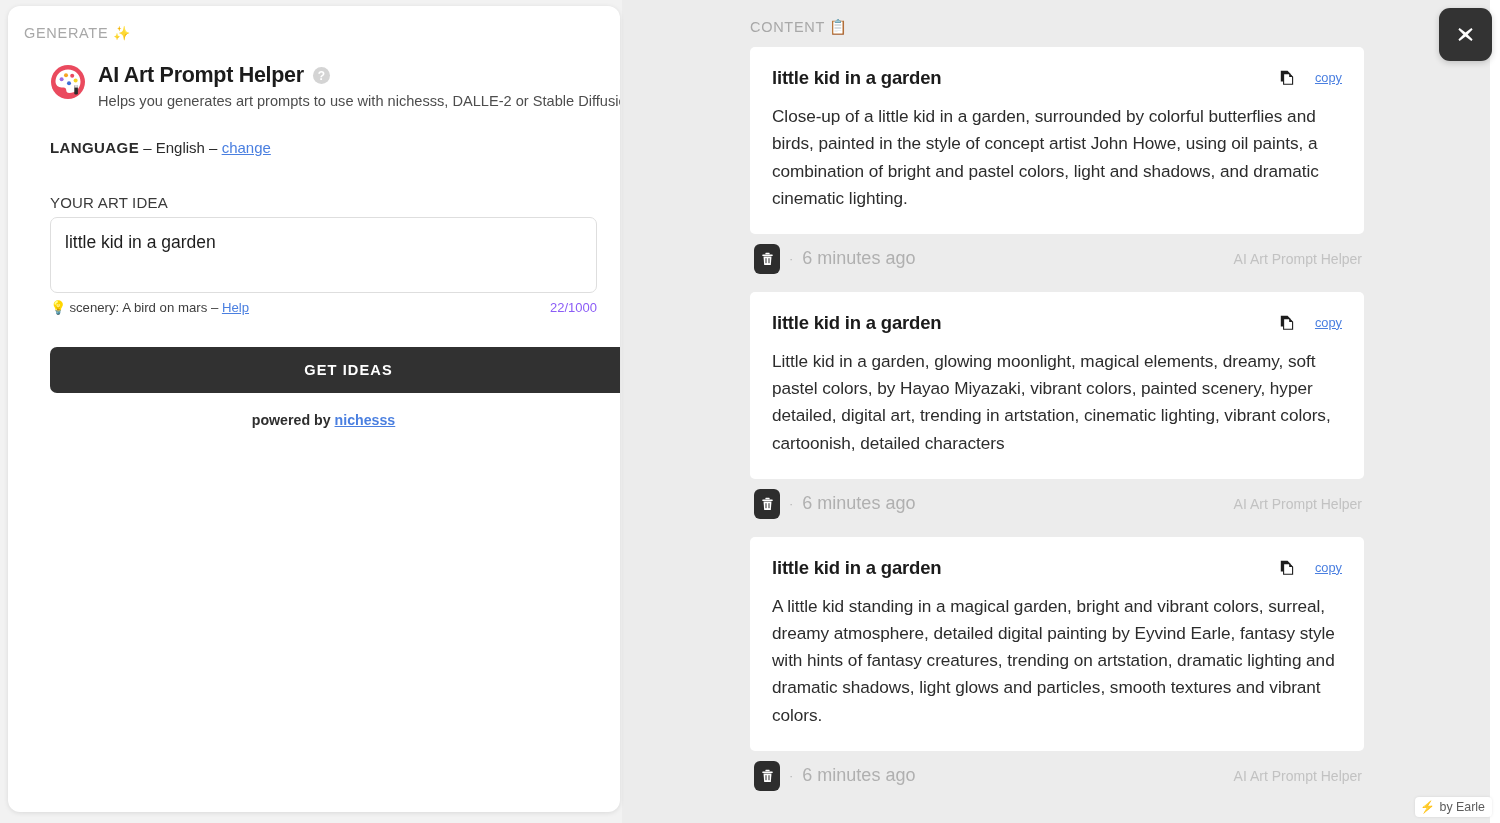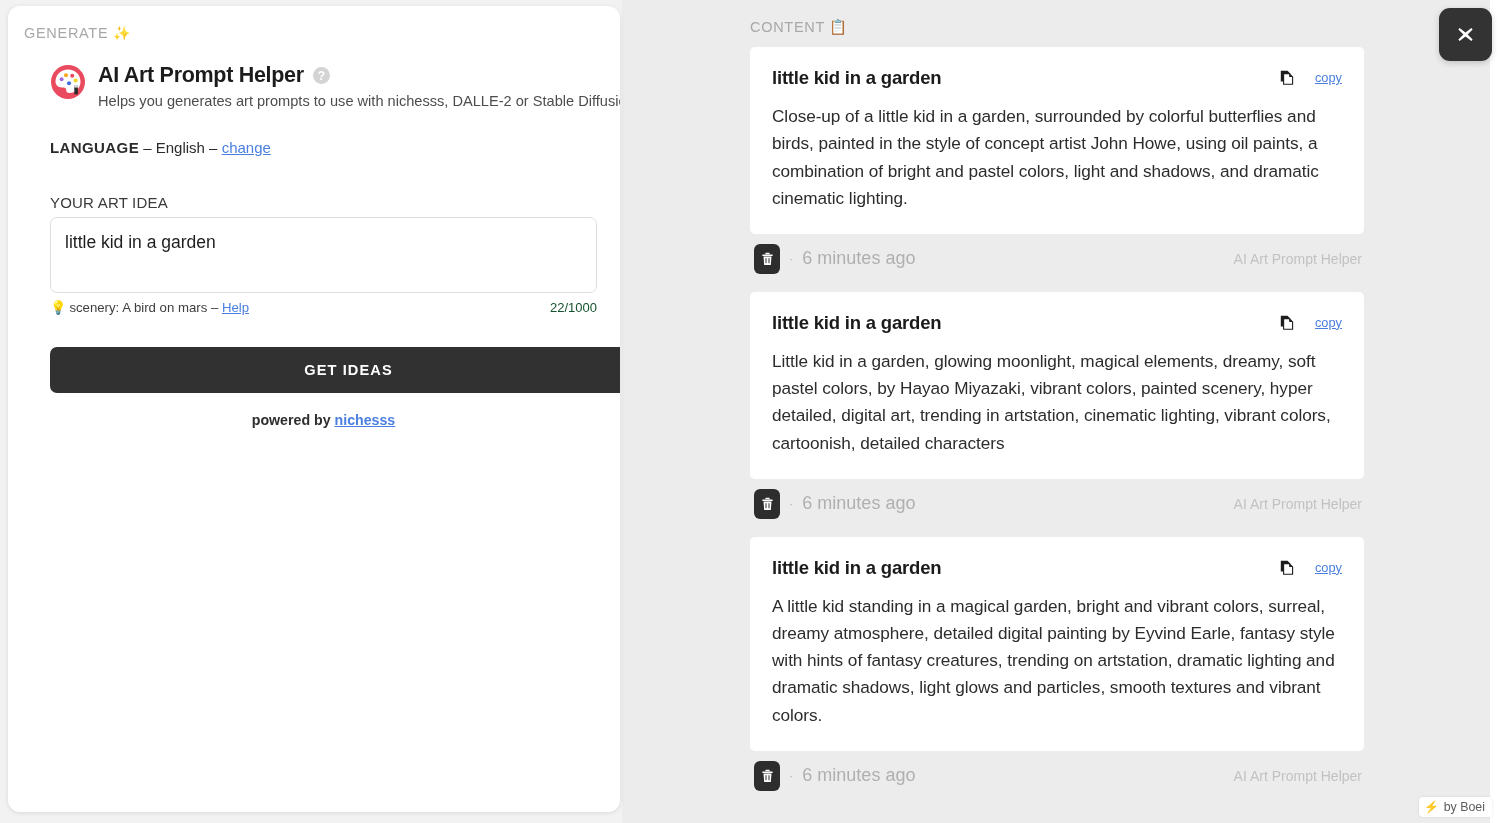--- a/index.html
+++ b/index.html
@@ -145,21 +145,21 @@
     left: 42px;
     top: 294px;
     width: 547px;
     display: flex;
     justify-content: space-between;
     align-items: center;
     font-size: 13.2px;
   }
   .hint-left { color: #3e3e3e; }
   .hint-left .bulb { margin-right: 3px; }
-  .char-count { color: #14532d; font-size: 13px; }
+  .char-count { color: #8b5cf6; font-size: 13px; }
 
   .cta-button {
     position: absolute;
     left: 42px;
     top: 341px;
     width: 597px;
     height: 46px;
     background: #313131;
     color: #ffffff;
     border: none;
@@ -499,16 +499,16 @@
   </div>
 
   <div class="close-btn">
     <svg width="19" height="19" viewBox="0 0 19 19" aria-hidden="true">
       <path d="M3.6 3.0 L9.5 7.4 L15.4 3.0 L16.6 4.4 L11.6 9.5 L16.6 14.6 L15.4 16.0 L9.5 11.6 L3.6 16.0 L2.4 14.6 L7.4 9.5 L2.4 4.4 Z" fill="#ffffff"></path>
     </svg>
   </div>
 
   <div class="boei-badge">
     <span class="bolt">⚡</span>
-    <span>by Boei</span>
+    <span>by Earle</span>
   </div>
 
 </div>
 
 </body></html>

